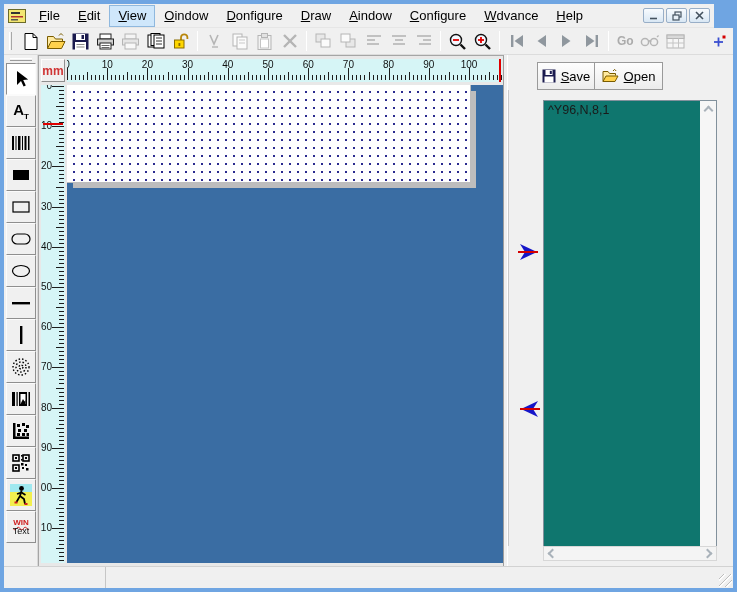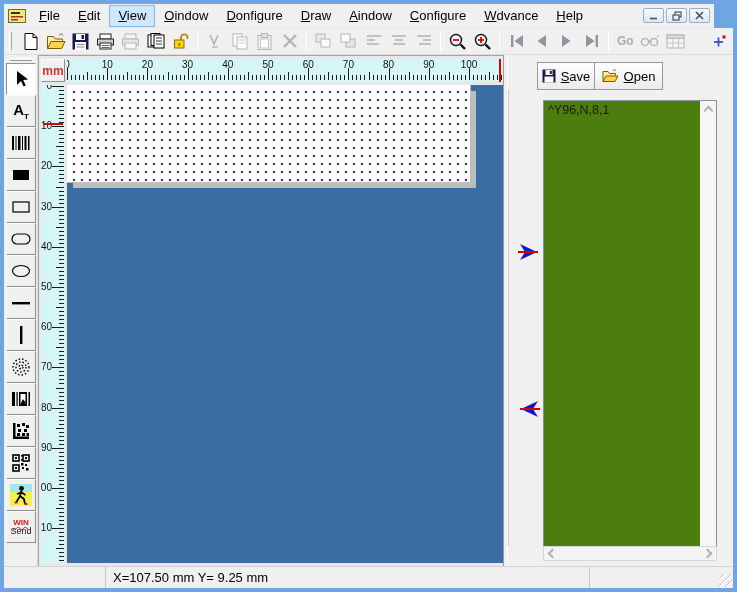--- a/index.html
+++ b/index.html
@@ -68,21 +68,21 @@
   
   .splitter { position:absolute; left:499px; top:51px; width:5px; height:511px; background:#f0f0f0;
               border-left:1px solid #9e9e9e; border-right:1px solid #ffffff; }
   .rightpanel { position:absolute; left:504px; top:51px; width:225px; height:511px; background:#f0f0f0; }
   .btnrow { position:absolute; left:29px; top:7px; display:flex; }
   .rbtn { height:28px; background:linear-gradient(#fefefe,#ececec); border:1px solid #9a9a9a;
           display:flex; align-items:center; justify-content:center; gap:5px; font-size:13px; color:#000; }
   .rbtn + .rbtn { border-left:none; }
   .gutter { position:absolute; left:0; top:35px; width:35px; height:456px; border-left:1px solid #c9c9c9; }
   .g-arrow { position:absolute; left:8px; }
-  .codearea { position:absolute; left:35px; top:45px; width:174px; height:460px; background:#4d7c0f;
+  .codearea { position:absolute; left:35px; top:45px; width:174px; height:460px; background:#0f766e;
               border:1px solid #82919c; }
   .codetext { position:absolute; left:4px; top:2px; font-size:12.5px; color:#1a1a1a; white-space:pre; }
   .vscroll { position:absolute; right:0; top:0; width:16px; height:100%; background:#f6f6f6; }
   .hscroll { position:absolute; left:35px; top:491px; width:174px; height:15px; background:#f4f4f4;
              border:1px solid #d7d7d7; }
   .chev { position:absolute; width:7px; height:7px; border-left:2px solid #a9b2ba; border-bottom:2px solid #a9b2ba; }
   .chev.up { transform:rotate(135deg); } .chev.down { transform:rotate(315deg); }
   .chev.left { transform:rotate(45deg); } .chev.right { transform:rotate(225deg); }
 
   
@@ -434,21 +434,21 @@
             <path d="M11.5 7l-1.5 5 -3.5 6" fill="none" stroke="#000" stroke-width="1.8"></path>
             <path d="M10 12l4 3 1 5" fill="none" stroke="#000" stroke-width="1.8"></path>
             <path d="M7 10l4.5-1.5 4 2.5" fill="none" stroke="#000" stroke-width="1.6"></path>
             <rect x="4.5" y="17.5" width="3" height="2" fill="#d02020"></rect>
             <rect x="14.5" y="19" width="3" height="2" fill="#d02020"></rect>
           </svg>
         </div>
     <div class="pbtn" style="top:456px">
           <div class="wintext">
             <div class="l1">WIN</div>
-            <div class="l2">Send</div>
+            <div class="l2">Text</div>
           </div>
         </div>
   </div>
 
   <div class="workspace">
     <div class="ruler-corner">
           <span>mm</span>
         </div>
     <div class="hruler" id="hruler">
           <div class="ht big" style="left: 0px;"></div>
@@ -754,22 +754,19 @@
       </div>
     </div>
     <div class="hscroll">
       <span class="chev left" style="left:5px; top:3px"></span>
       <span class="chev right" style="right:5px; top:3px"></span>
     </div>
   </div>
 
   <div class="statusbar">
     <div class="scell c1"></div>
-    <div class="scell c2">
-          <span>X=107.50 mm  Y= 9.25 mm</span>
-        </div>
     <div class="scell c3">
           <div class="grip"></div>
         </div>
   </div>
 
 </div>
 </div>
 
 </body></html>

